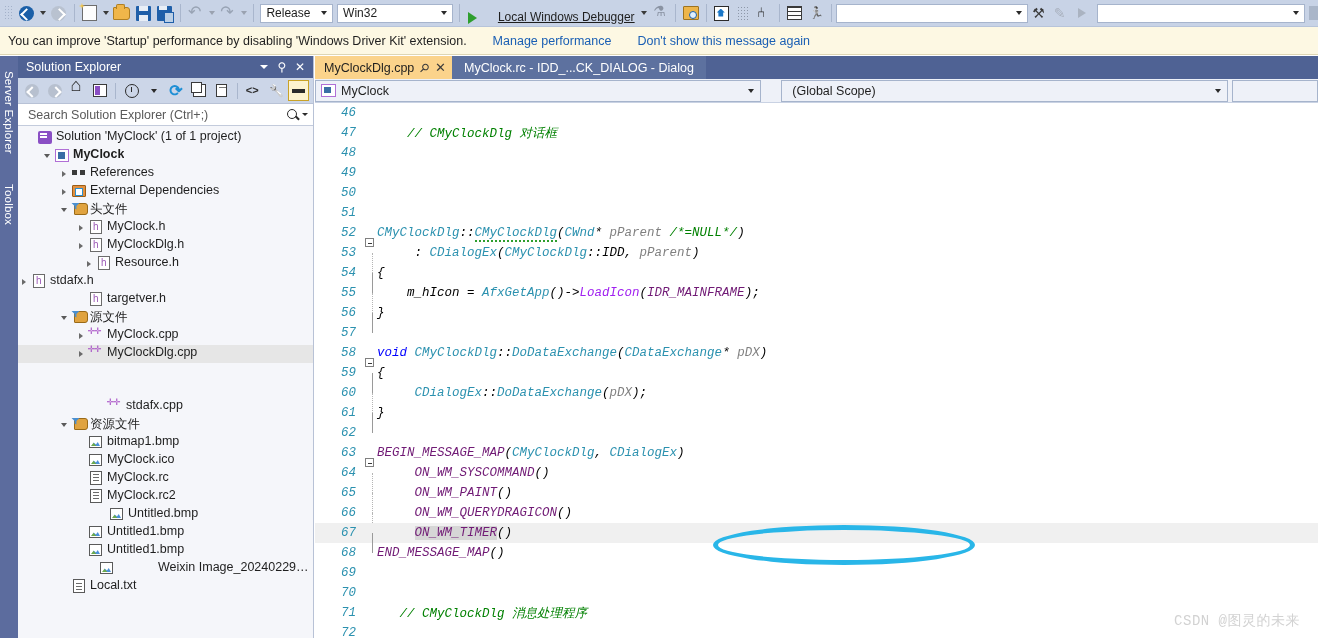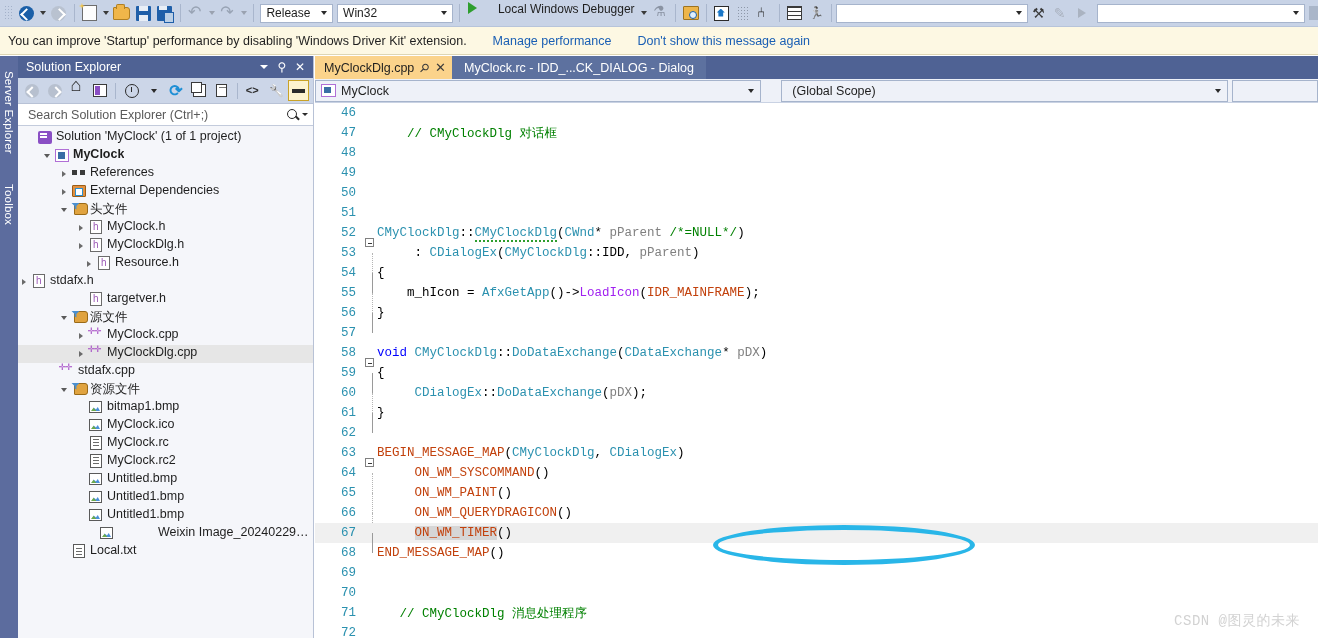--- a/index.html
+++ b/index.html
@@ -34,21 +34,21 @@
   .tb-combo {
     height: 19px; background: #fff; border: 1px solid #a6b4cc;
     display: flex; align-items: center; font-size: 12px; color: #1e1e1e;
     padding-left: 5px; position: relative; margin: 0 2px;
   }
   .tb-combo .cb-text { flex: 1; white-space: nowrap; overflow: hidden; }
   .tb-combo .cb-arrow { width: 16px; height: 17px; display:flex; align-items:center; justify-content:center;
     border-left: 0px; }
   .tb-combo .cb-arrow::after { content:""; border-left:3.5px solid transparent; border-right:3.5px solid transparent;
     border-top:4px solid #2a2a2a; }
-  .tb-run { display:flex; align-items:flex-start; gap:21px; padding: 0 4px; height:22px; }
+  .tb-run { display:flex; align-items:flex-end; gap:21px; padding: 0 4px; height:22px;text-decoration:underline; }
   .tb-run .play { width:0;height:0;border-left:9px solid #2e9e2e;border-top:6px solid transparent;border-bottom:6px solid transparent; }
   .tb-run .lbl { font-size: 12px; color:#1e1e1e; white-space:nowrap; }
   .tb-search {
     height: 19px; background:#fff; border:1px solid #a6b4cc; display:flex; align-items:center;
     position:relative;
   }
   .tb-search .cb-arrow { width:16px; display:flex; align-items:center; justify-content:center; }
   .tb-search .cb-arrow::after { content:""; border-left:3.5px solid transparent; border-right:3.5px solid transparent;
     border-top:4px solid #2a2a2a; }
   .ico-back { width:15px;height:15px;border-radius:50%;background:#1a5fa8;position:relative; }
@@ -202,30 +202,30 @@
   .navbar { height:24px; background:#eef1f8; border-bottom:1px solid #c9d2e3; display:flex; align-items:center; }
   .nav-combo { height:22px; background:#eef1f8; border:1px solid #a6b4cc; display:flex; align-items:center;
     padding-left:5px; font-size:12.5px; color:#1e1e1e; margin:0; }
   .nav-combo .ca { width:18px; display:flex; align-items:center; justify-content:center; }
   .nav-combo .ca::after{content:"";border-left:3.5px solid transparent;border-right:3.5px solid transparent;border-top:4px solid #2a2a2a;}
   .nav-combo .nic { width:15px;height:13px;margin-right:5px;border:1.4px solid #b06fd6;background:#fff;position:relative; }
   .nav-combo .nic::after{content:"";position:absolute;left:2px;top:2px;width:7px;height:6px;background:#3a6ea5;}
 
   .code { position:relative; height:535px; background:#ffffff; overflow:hidden;
     font-family:"Liberation Mono", monospace; font-size:12.5px; }
-  .cl { position:relative; height:20px; display:flex; align-items:center; white-space:pre; }
+  .cl { position:relative; height:20px; display:flex; align-items:center; white-space:pre;font-style:italic; }
   .cl .ln { width:48px; text-align:right; color:#2b91af; flex:0 0 48px; padding-right:7px;
     font-family:"Liberation Mono", monospace; }
   .cl .gutter { width:14px; flex:0 0 14px; position:relative; }
   .cl .txt { flex:1; position:relative; }
   .cl.hl { background:#f0f0f0; }
   .cl.hl .ln { }
   .k-key { color:#0000ff; }
   .k-type { color:#2b91af; }
-  .k-macro { color:#c2410c;text-align:right; }
+  .k-macro { color:#701a75;text-align:right; }
   .k-cmt { color:#008000; }
   .k-txt { color:#000000; }
   .k-param { color:#808080; }
   .k-purple { color:#a020f0; }
   .sel-txt { background:#d6d6d6; }
   .fold { position:absolute; left:2px; top:5px; width:9px; height:9px; border:1px solid #808080; background:#fff; }
   .fold::after { content:""; position:absolute; left:1.5px; top:3.5px; width:4px; height:1px; background:#3a3a3a; }
   .vline { position:absolute; left:9px; top:0; width:0; height:20px; border-left:1px dotted #b5b5b5; }
   .vline2 { position:absolute; left:9px; top:0; width:0; height:20px; border-left:1px solid #9a9a9a; }
   .squig { border-bottom: 2px dotted #2e9e2e; }
@@ -457,21 +457,21 @@
         </div>
         <div class="row" style="padding-left: 57px;">
           <span class="exp">
             <span class="tri-c"></span>
           </span>
           <span class="ic">
             <span class="ic-h"></span>
           </span>
           <span class="lb">MyClockDlg.h</span>
         </div>
-        <div class="row" style="padding-left: 65px;">
+        <div class="row" style="padding-left: 32px; margin-left: 33px;">
           <span class="exp">
             <span class="tri-c"></span>
           </span>
           <span class="ic">
             <span class="ic-h"></span>
           </span>
           <span class="lb">Resource.h</span>
         </div>
         <div class="row" style="">
           <span class="exp">
@@ -509,21 +509,21 @@
         </div>
         <div class="row sel" style="padding-left: 57px;">
           <span class="exp">
             <span class="tri-c"></span>
           </span>
           <span class="ic">
             <span class="ic-cpp"></span>
           </span>
           <span class="lb">MyClockDlg.cpp</span>
         </div>
-        <div class="row" style="padding-left: 28px;">
+        <div class="row" style="padding-left: 76px; margin-top: 35px;">
           <span class="exp"></span>
           <span class="ic">
             <span class="ic-cpp"></span>
           </span>
           <span class="lb">stdafx.cpp</span>
         </div>
         <div class="row" style="padding-left: 40px;">
           <span class="exp">
             <span class="tri-o"></span>
           </span>
@@ -553,21 +553,21 @@
           </span>
           <span class="lb">MyClock.rc</span>
         </div>
         <div class="row" style="padding-left: 57px;">
           <span class="exp"></span>
           <span class="ic">
             <span class="ic-rc"></span>
           </span>
           <span class="lb">MyClock.rc2</span>
         </div>
-        <div class="row" style="padding-left: 57px;">
+        <div class="row" style="padding-left: 78px;">
           <span class="exp"></span>
           <span class="ic">
             <span class="ic-img"></span>
           </span>
           <span class="lb">Untitled.bmp</span>
         </div>
         <div class="row" style="padding-left: 57px;">
           <span class="exp"></span>
           <span class="ic">
             <span class="ic-img"></span>

